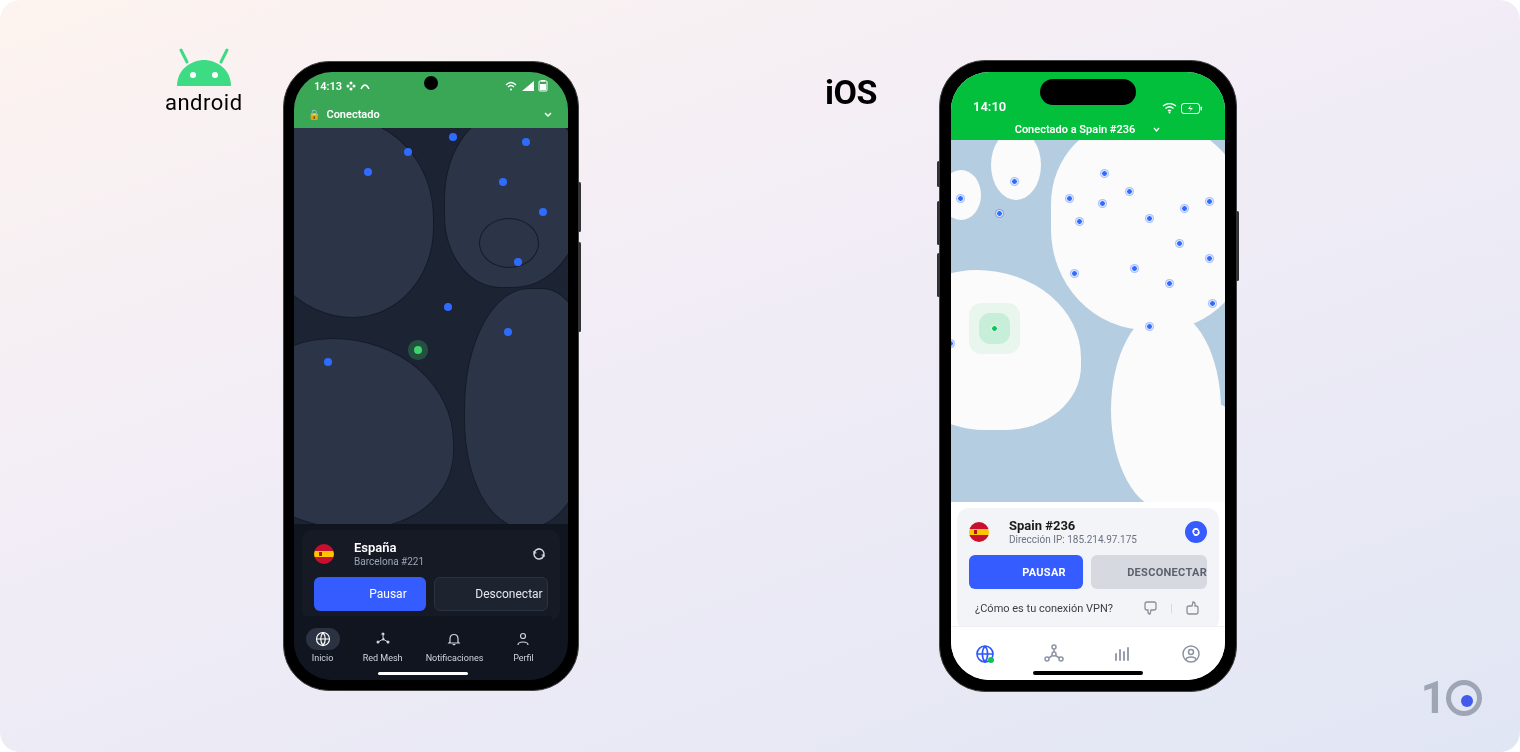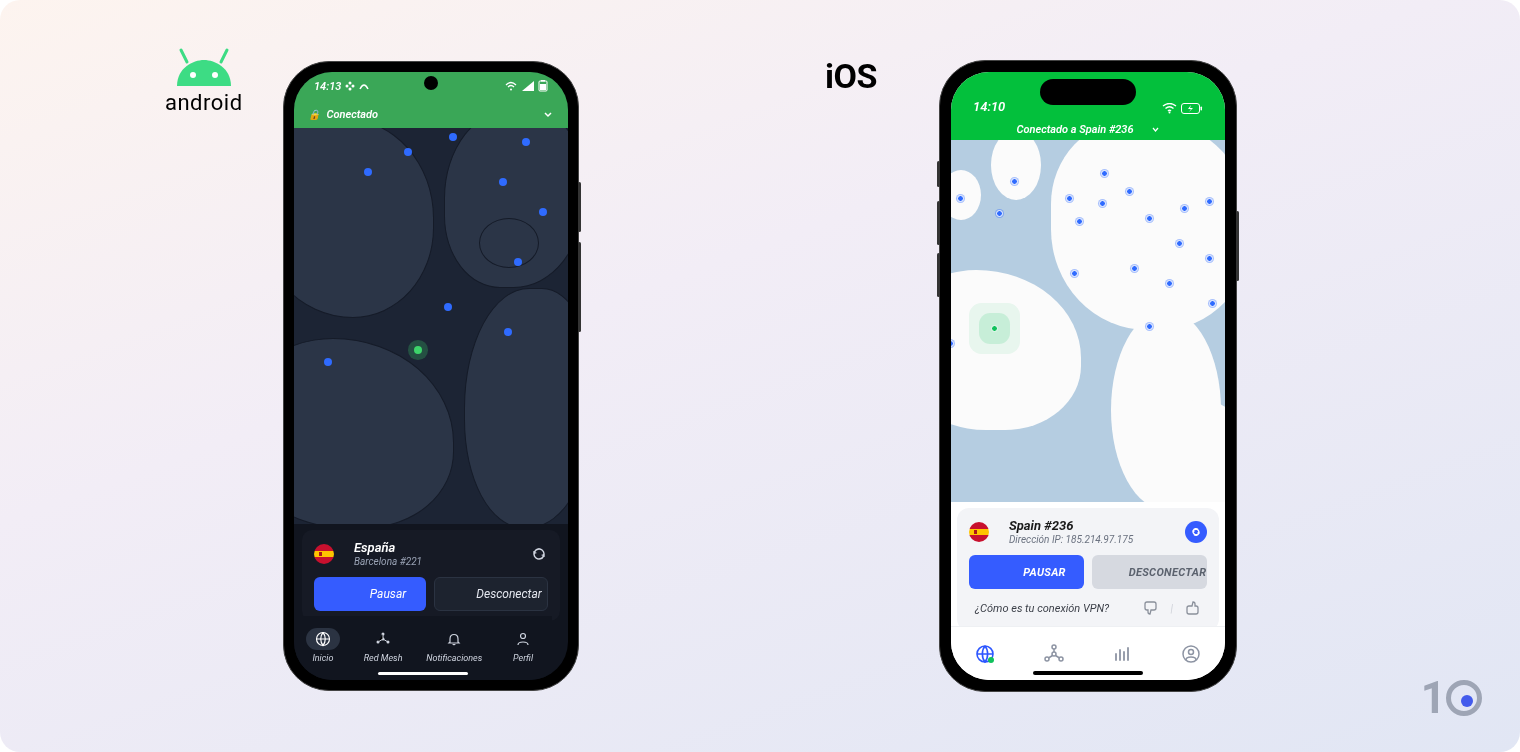--- a/index.html
+++ b/index.html
@@ -3,28 +3,28 @@
 <meta charset="utf-8">
 <style>
 * { box-sizing: border-box; margin: 0; padding: 0; }
 body { width: 1520px; height: 752px; font-family: -apple-system, BlinkMacSystemFont, 'Segoe UI', Roboto, Helvetica, Arial, sans-serif; }
 .canvas { width: 1520px; height: 752px; background: linear-gradient(160deg, #fdf4ef 0%, #f2edf6 40%, #e1e6f4 100%); border-radius: 20px; position: relative; display: flex; justify-content: center; align-items: center; gap: 360px; }
 
 
 .android-label { position: absolute; left: 165px; top: 46px; text-align: center; }
 .android-label .robot { display: block; margin: 0 auto 4px; }
 .android-label .text { font-size: 22px; font-weight: 400; letter-spacing: .5px; color: #000; }
-.ios-label { position: absolute; left: 825px; top: 56px; font-size: 34px; font-weight: 700; color: #000; letter-spacing: -.5px; }
+.ios-label { position: absolute; left: 825px; top: 72px; font-size: 34px; font-weight: 700; color: #000; letter-spacing: -.5px; }
 .logo10 { position: absolute; right: 38px; bottom: 28px; font-size: 44px; font-weight: 700; color: #9ea5b5; letter-spacing: -2px; display: flex; align-items: center; }
 .logo10 .zero { width: 36px; height: 36px; border: 5px solid #9ea5b5; border-radius: 50%; margin-left: 2px; position: relative; }
 .logo10 .pupil { position: absolute; right: 4px; bottom: 4px; width: 12px; height: 12px; background: #435bec; border-radius: 50%; }
 
 
 .phone { position: relative; border-radius: 46px; background: #000; }
-.phone .screen { position: absolute; overflow: hidden; border-radius: 38px; font-style: italic; }
+.phone .screen { position: absolute; overflow: hidden; border-radius: 38px; }
 
 
 .android { width: 296px; height: 630px; padding: 10px; border: 1px solid #444; }
 .android .screen { inset: 10px; background: #11151f; }
 .android .punch { position: absolute; top: 14px; left: 50%; transform: translateX(-50%); width: 14px; height: 14px; background: #000; border-radius: 50%; z-index: 20; }
 .android .btn-side { position: absolute; right: -3px; width: 3px; background: #333; border-radius: 2px; }
 .statusbar { height: 28px; display: flex; justify-content: space-between; align-items: center; padding: 0 20px; color: #fff; font-size: 11px; font-weight: 600; background: #3aa757; }
 .statusbar .left, .statusbar .right { display: flex; align-items: center; gap: 4px; }
 .header-band { height: 28px; background: #3aa757; display: flex; align-items: center; justify-content: space-between; padding: 0 14px; color: #fff; font-size: 11px; font-weight: 600; }
 .header-band .lock { font-size: 10px; }

